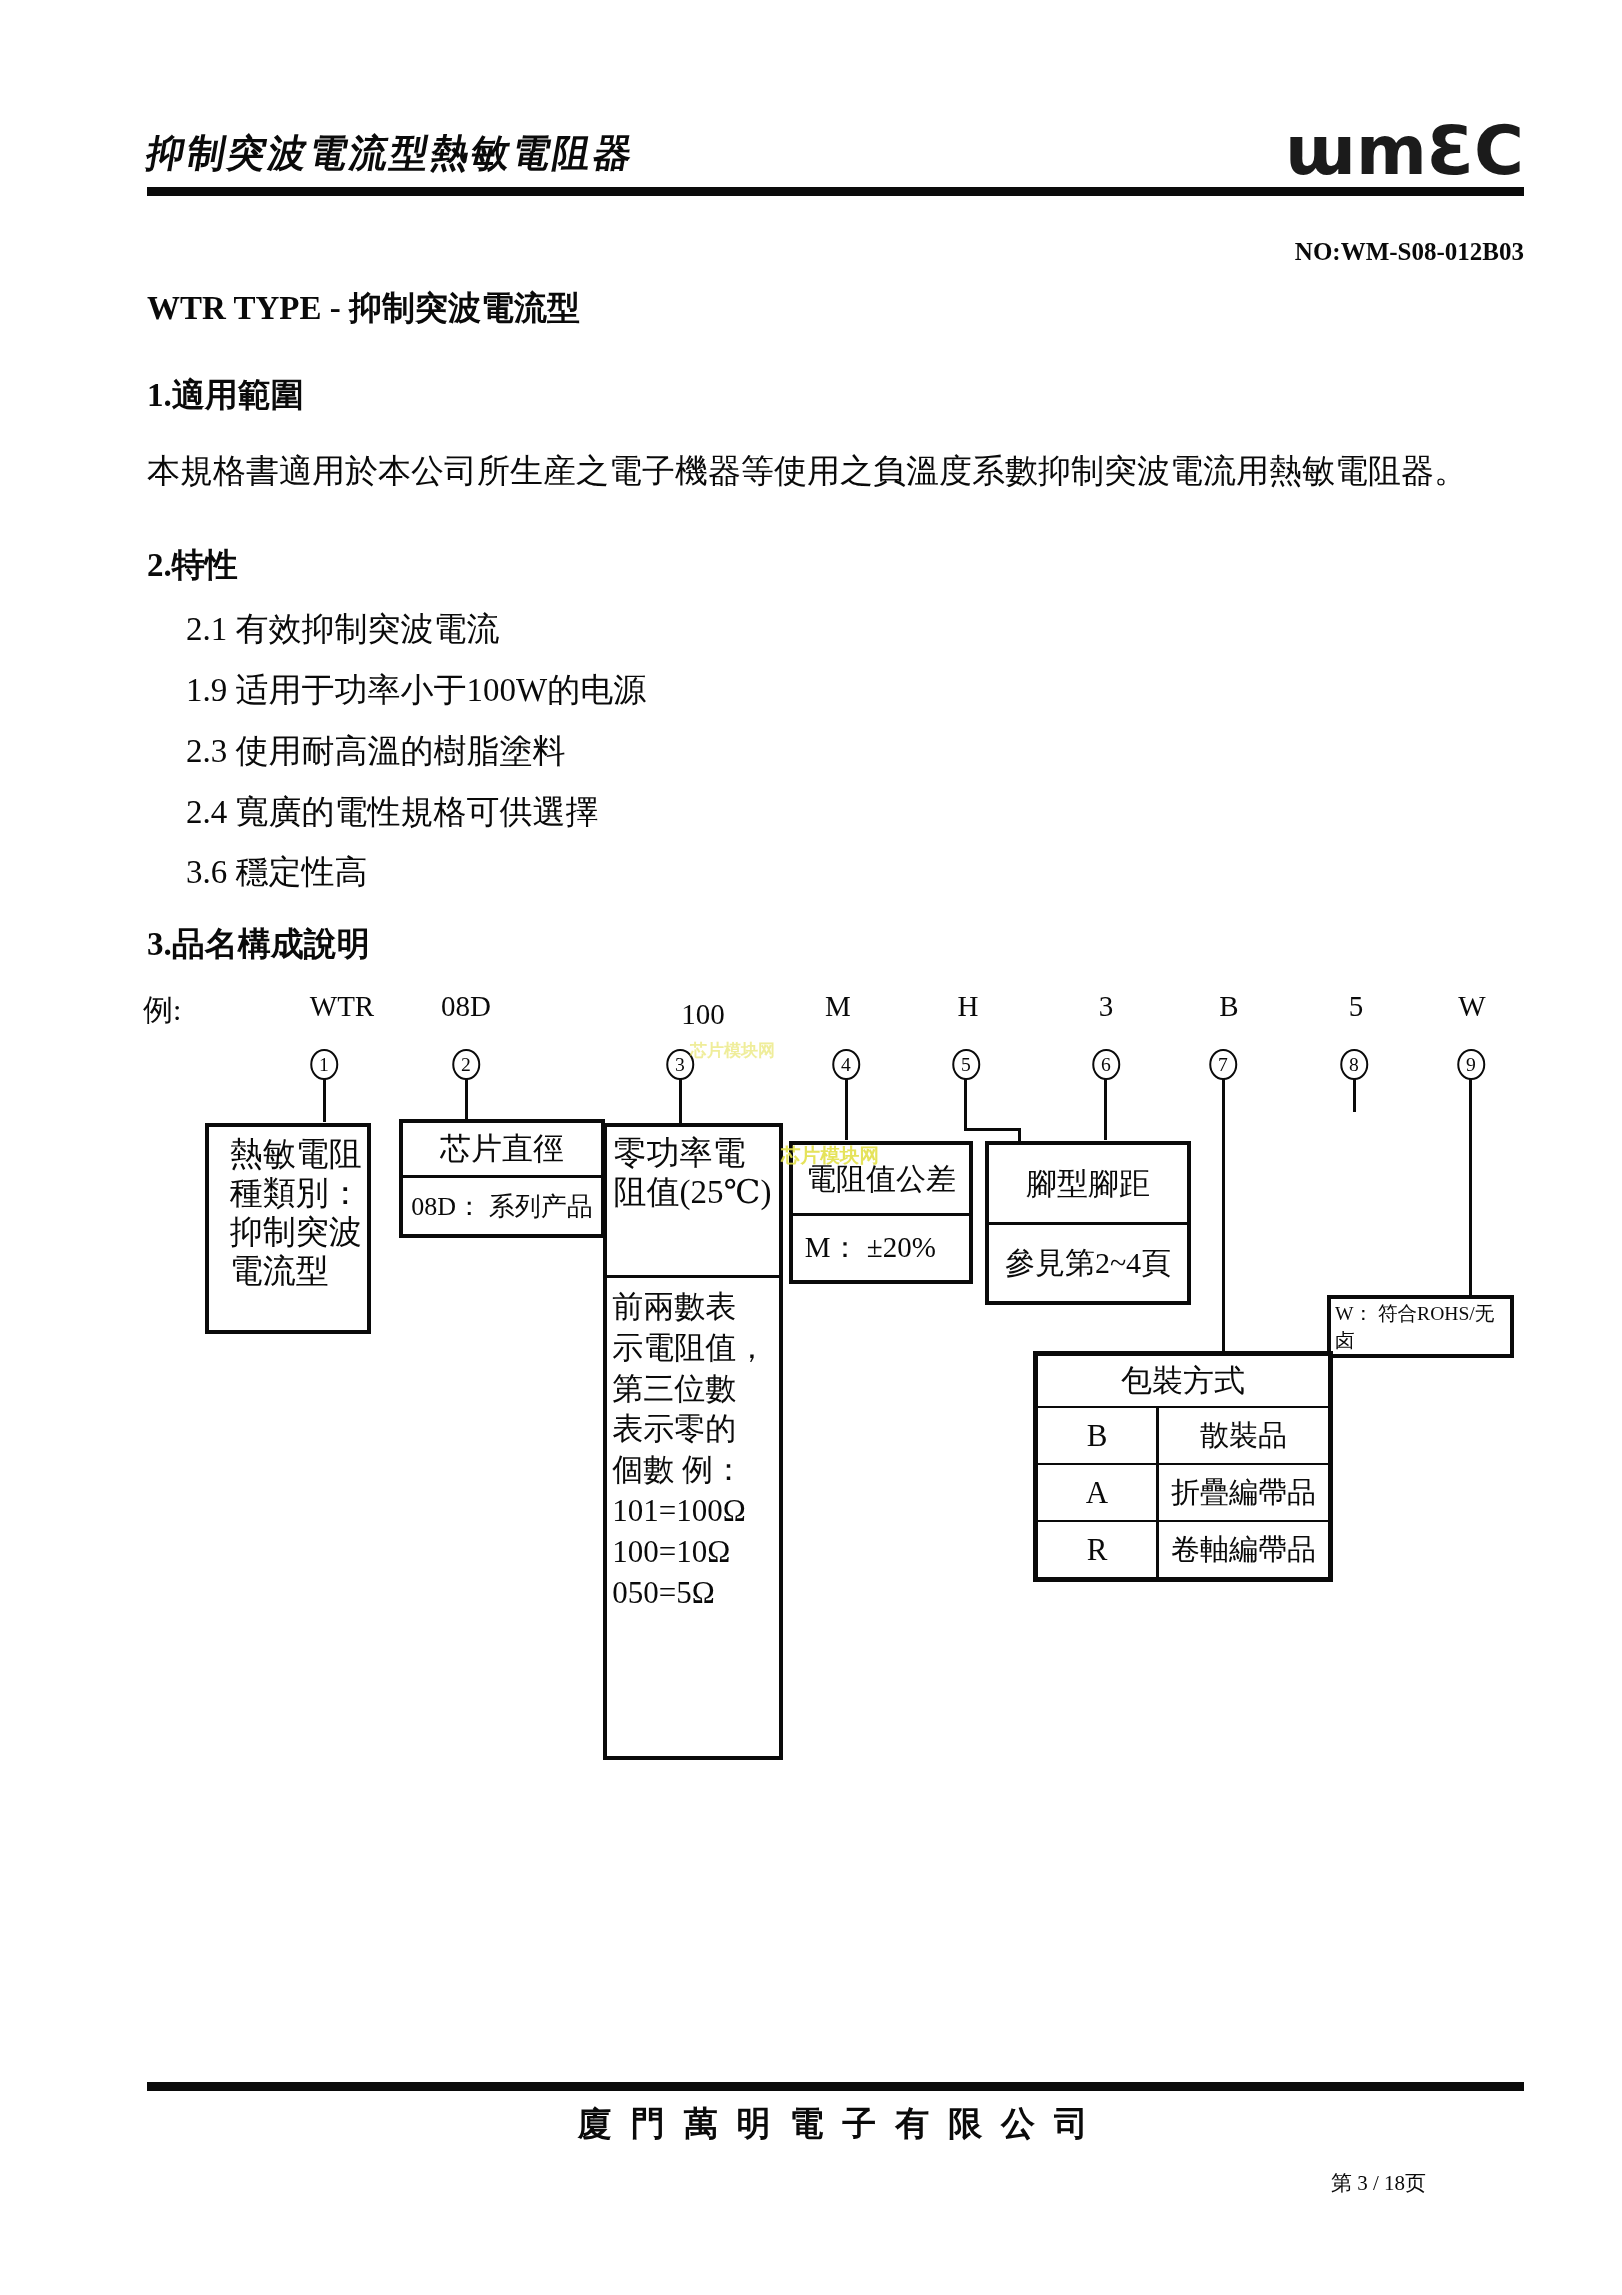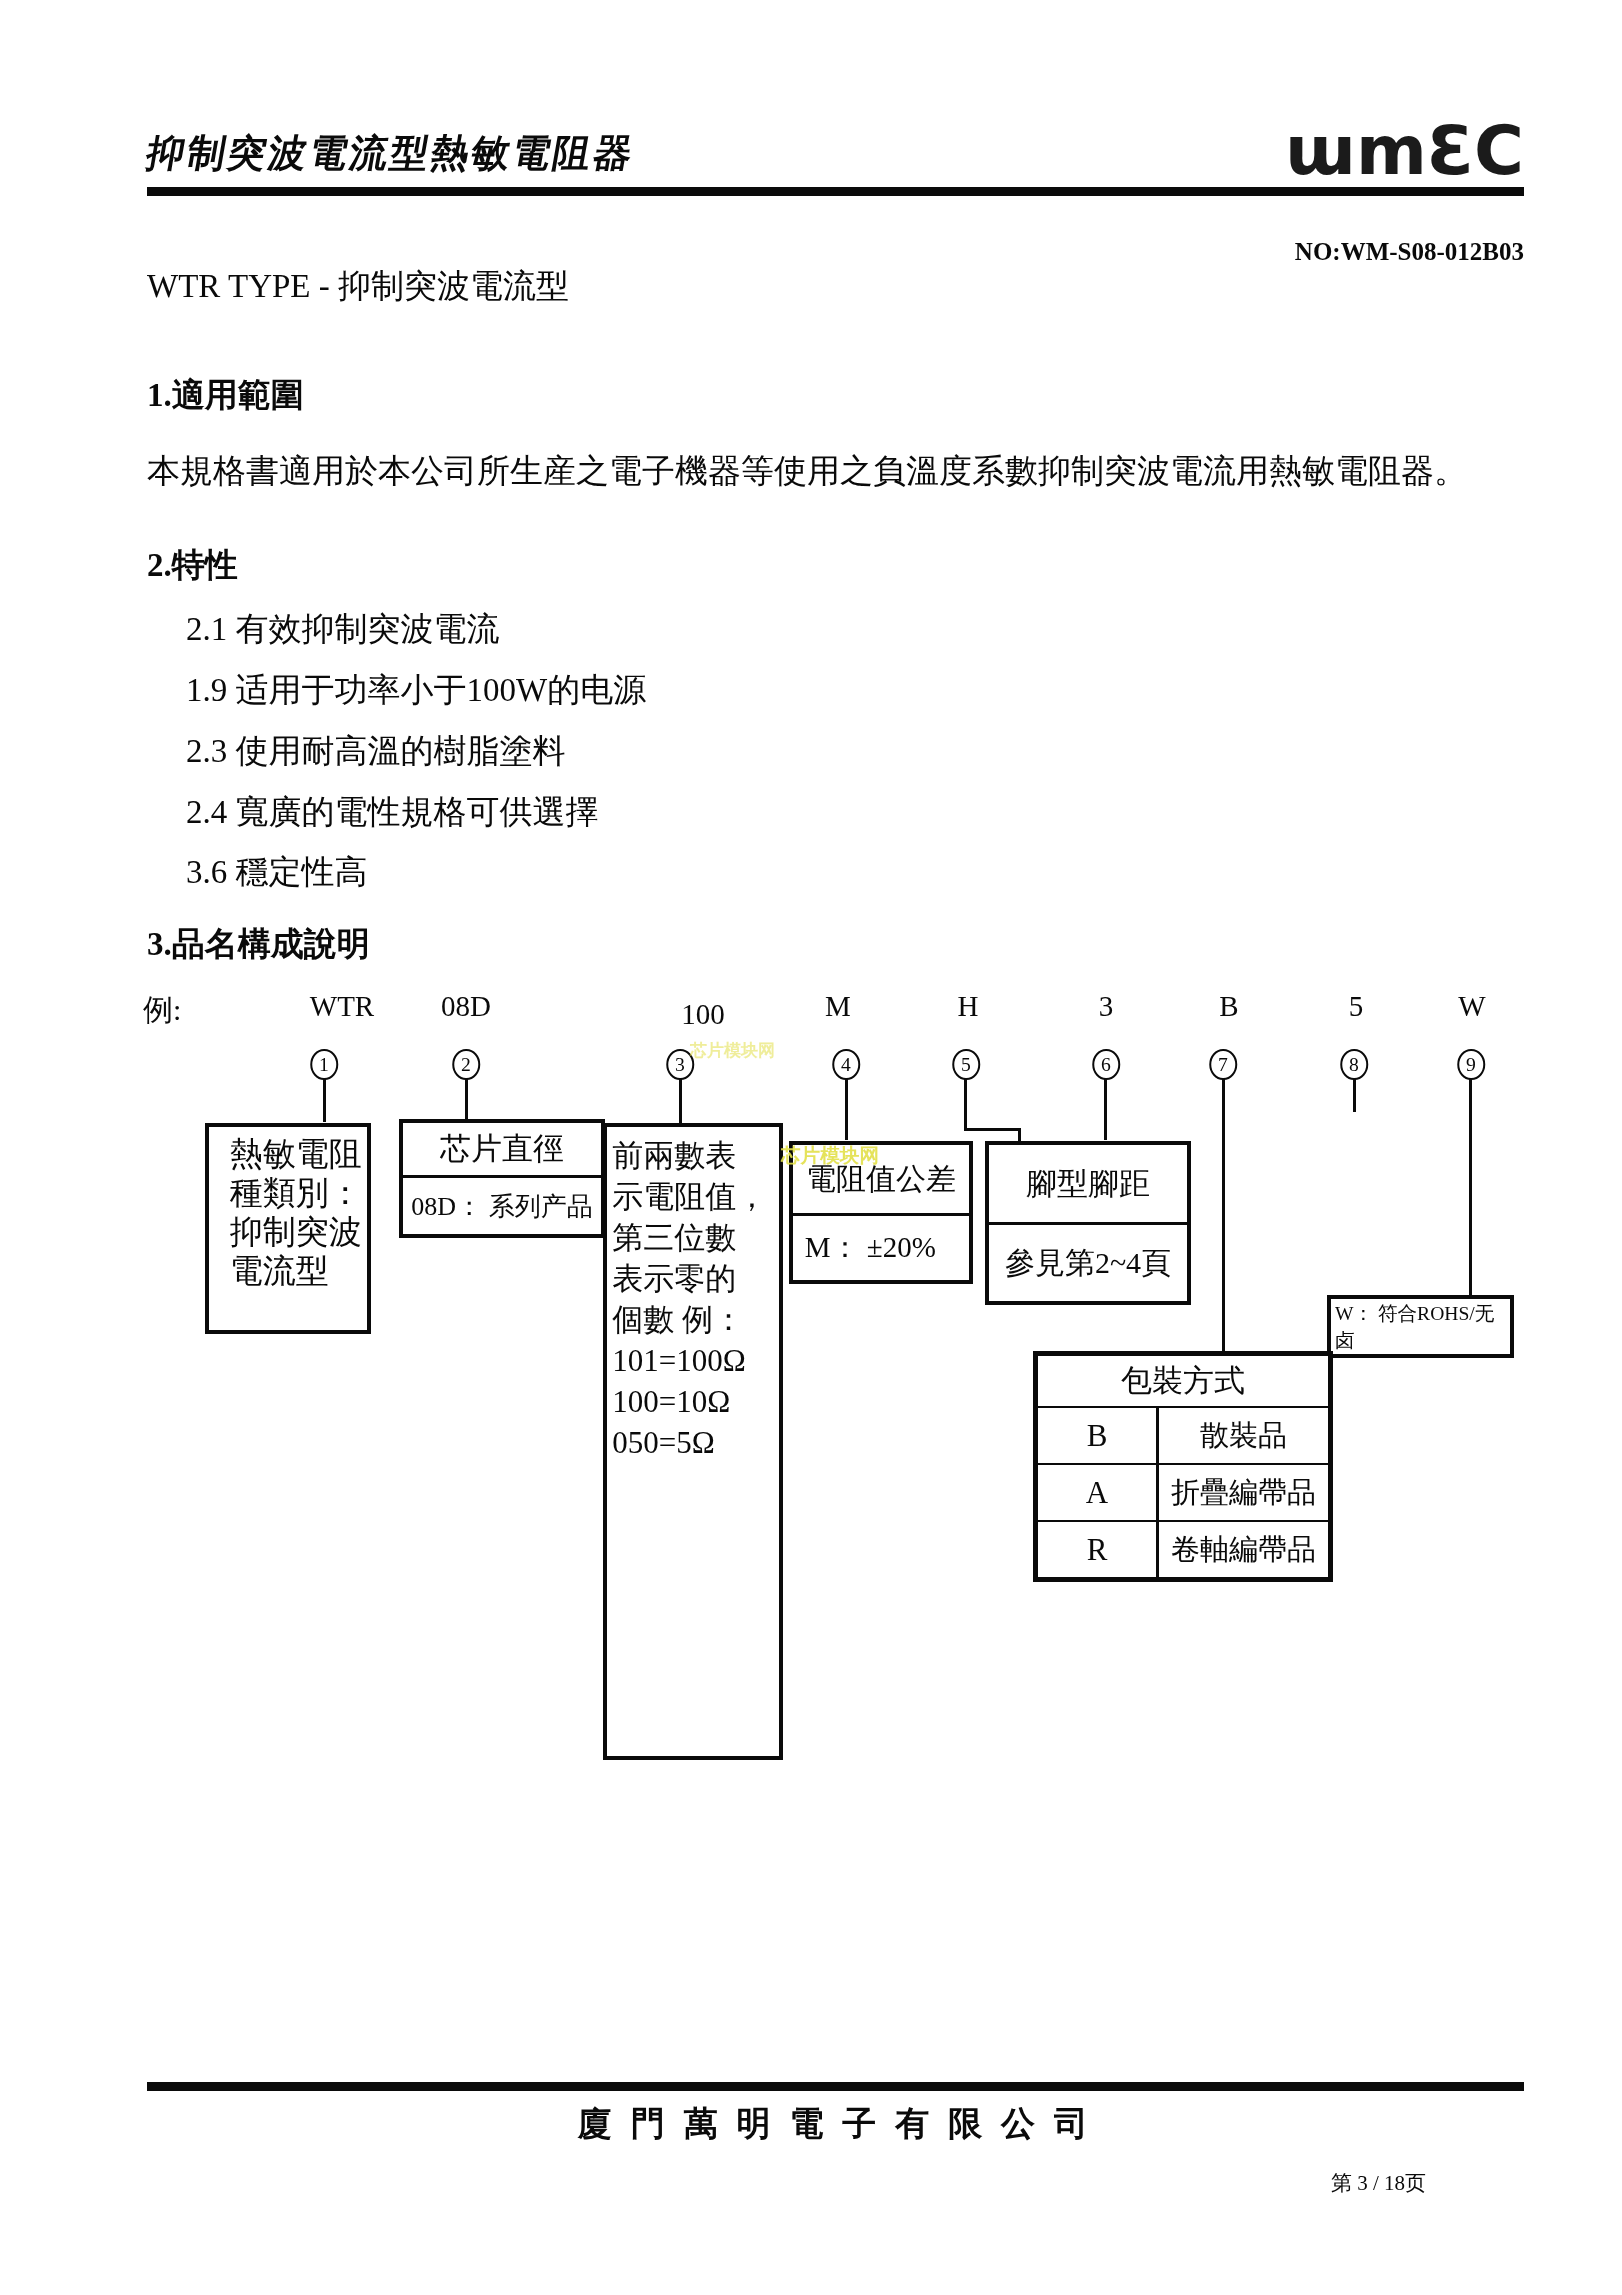--- a/index.html
+++ b/index.html
@@ -8,21 +8,21 @@
   .abs{position:absolute;}
   .pre{white-space:pre-line;}
   
   .doc-title{left:147px;top:128px;font-size:38px;font-weight:bold;transform:skewX(-10deg);letter-spacing:2.6px;}
   .logo{right:98px;top:123px;font-family:"DejaVu Sans",sans-serif;font-weight:bold;font-size:68px;
         line-height:56px;color:#1b1b1b;letter-spacing:0px;}
   .rule{left:147px;width:1377px;height:8.5px;background:#0a0a0a;}
   .rule-top{top:187px;}
   .rule-bottom{top:2082px;}
   .doc-no{right:98px;top:238px;font-size:25px;font-weight:bold;}
-  .page-title{left:147px;top:264px;font-size:33px;font-weight:normal;}
+  .page-title{left:147px;top:286px;font-size:33px;font-weight:bold;}
   .h1{left:147px;font-size:33px;font-weight:bold;}
   .body-text{left:147px;top:449px;font-size:33px;width:1348px;}
   .list-item{left:186px;font-size:33px;}
   
   .ex-label{left:143px;top:990px;font-size:30px;}
   .token{position:absolute;top:990px;transform:translateX(-50%);font-size:29px;}
   .circle{position:absolute;top:1049px;width:27.5px;height:31px;border:2px solid #0a0a0a;border-radius:50%;
           display:flex;align-items:center;justify-content:center;font-size:19.6px;transform:translateX(-50%);box-sizing:border-box;}
   .vline{position:absolute;width:2.6px;background:#0a0a0a;}
   .hline{position:absolute;height:2.6px;background:#0a0a0a;}
@@ -104,20 +104,22 @@
 抑制突波
 電流型</div>
   </div>
 
   <div class="dbox" style="left:399px;top:1119px;width:206px;height:119px;">
     <div class="cell cell-top" style="height:52px;font-size:31px;">芯片直徑</div>
     <div class="cell" style="flex:1;font-size:26px;">08D： 系列产品</div>
   </div>
 
   <div class="dbox" style="left:603px;top:1123px;width:180px;height:637px;">
+    <div class="cell-top pre" style="height:141px;padding:6.5px 2.6px 0 6.5px;font-size:33px;line-height:1.2;">零功率電
+阻值(25℃)</div>
     <div class="pre" style="padding:9.2px 2.6px 0 5.2px;font-size:31px;line-height:1.32;">前兩數表
 示電阻值，
 第三位數
 表示零的
 個數 例：
 101=100Ω
 100=10Ω
 050=5Ω</div>
   </div>
 

